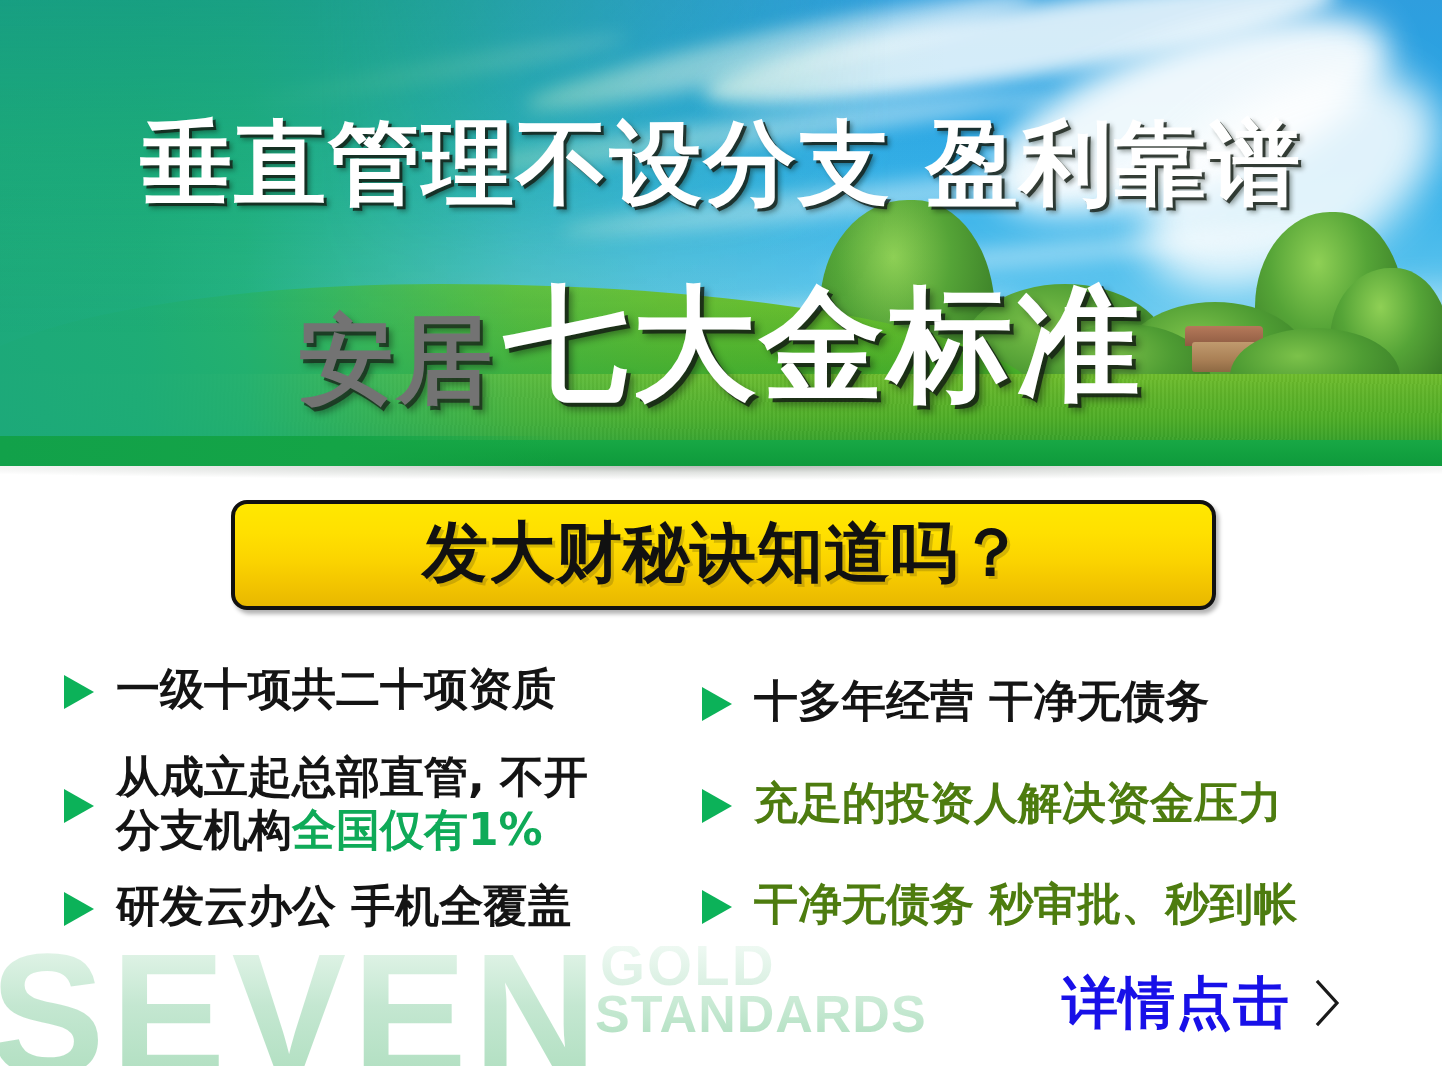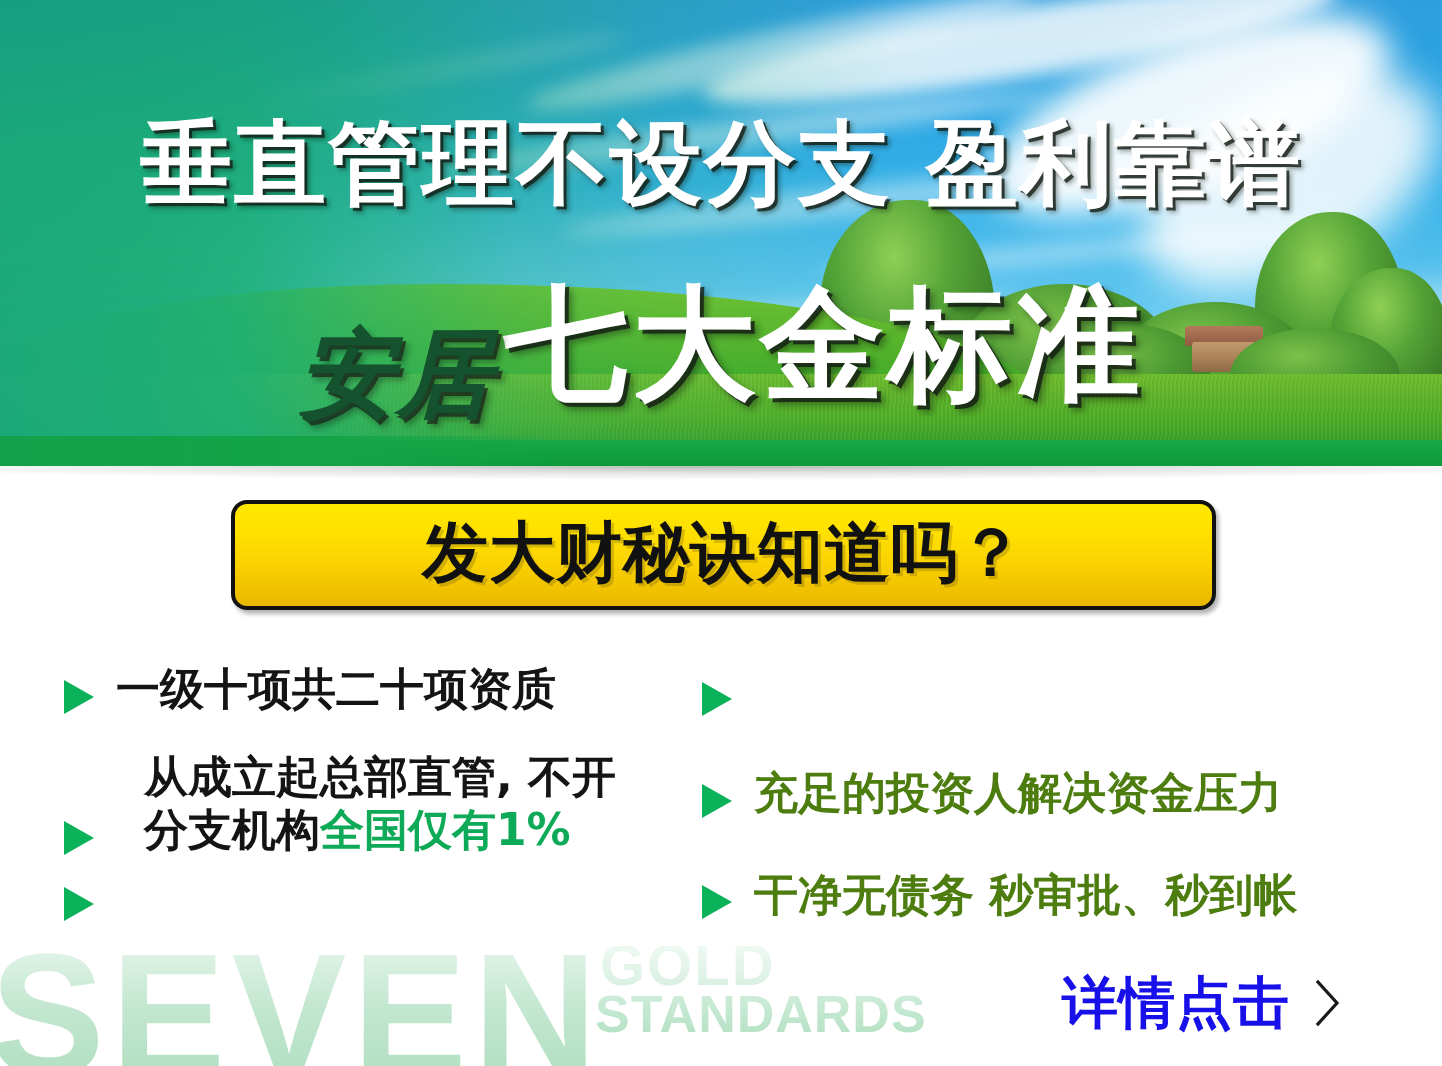--- a/index.html
+++ b/index.html
@@ -190,29 +190,28 @@
     left: 0; right: 0;
     top: 282px;
     text-align: center;
     white-space: nowrap;
     line-height: 1;
   }
   .hero-anju {
     font-family: "DejaVu Serif", "Liberation Serif", serif;
     font-weight: 700;
     font-size: 96px;
-    font-style: italic;
-    color: #14532d;
+    color: #737373;
     letter-spacing: 2px;
     text-shadow:
       3px 4px 0 rgba(25,35,25,.72),
       6px 7px 6px rgba(10,20,10,.38);
     vertical-align: bottom;
     position: relative;
-    top: 16px;
+    top: 2px;
   }
   .hero-title2 {
     font-family: "DejaVu Sans", "Liberation Sans", sans-serif;
     font-weight: 700;
     font-size: 124px;
     color: #ffffff;
     letter-spacing: 4px;
     text-shadow:
       4px 4px 0 rgba(20,30,20,.80),
       7px 7px 7px rgba(10,20,10,.42);
@@ -260,25 +259,25 @@
     position: absolute;
     left: 0; top: 662px;
     width: 1442px;
     height: 330px;
   }
   .col-left  { position: absolute; left: 62px;  top: 0;  width: 640px; }
   .col-right { position: absolute; left: 700px; top: 12px; width: 700px; }
 
   .feat {
     display: flex;
-    align-items: flex-end;
+    align-items: center;
     margin-bottom: 34px;
   }
   .col-left .feat:nth-child(1) { margin-bottom: 34px; }
-  .col-left .feat:nth-child(2) { margin-bottom: 22px; gap: 28px; }
+  .col-left .feat:nth-child(2) { margin-bottom: 22px; }
   .col-right .feat { margin-bottom: 48px; }
 
   .bullet-icon {
     flex: 0 0 auto;
     width: 38px;
     height: 44px;
     position: relative;
     margin-right: 16px;
   }
   .bullet-icon::after {
@@ -451,27 +450,29 @@
       <span class="feat-text">一级十项共二十项资质</span>
     </div>
 
     <div class="feat">
       <span class="bullet-icon"></span>
       <span class="feat-text"><span>从成立起总部直管, 不开</span><br><span>分支机构</span><span class="hl-green">全国仅有1%</span></span>
     </div>
 
     <div class="feat">
       <span class="bullet-icon"></span>
+      <span class="feat-text">研发云办公  手机全覆盖</span>
     </div>
   </div>
 
   <div class="col-right">
 
     <div class="feat">
       <span class="bullet-icon"></span>
+      <span class="feat-text">十多年经营  干净无债务</span>
     </div>
 
     <div class="feat">
       <span class="bullet-icon"></span>
       <span class="feat-text green">充足的投资人解决资金压力</span>
     </div>
 
     <div class="feat">
       <span class="bullet-icon"></span>
       <span class="feat-text green">干净无债务  秒审批、秒到帐</span>

